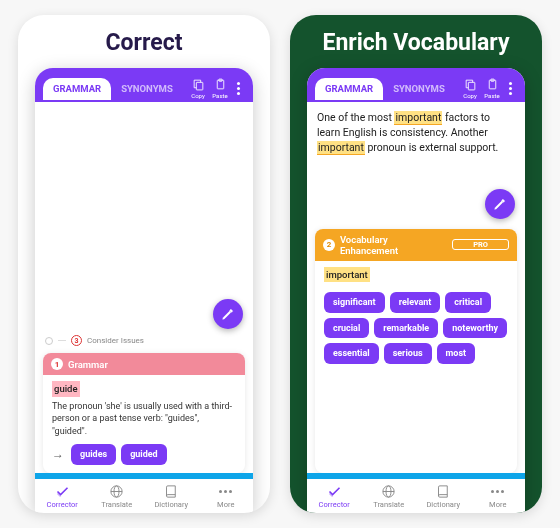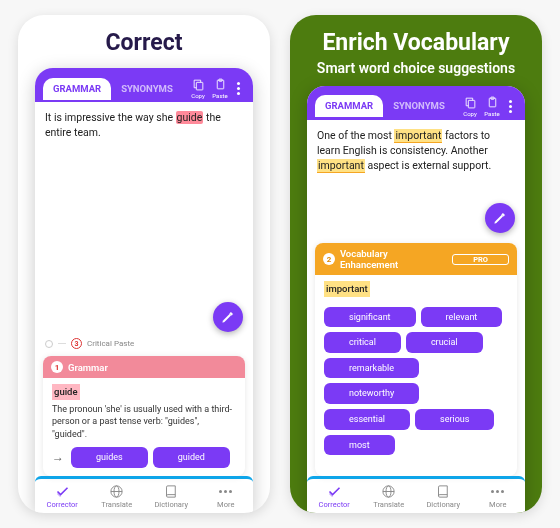--- a/index.html
+++ b/index.html
@@ -15,21 +15,21 @@
   .panel {
     flex: 1;
     border-radius: 26px;
     overflow: hidden;
     display: flex;
     flex-direction: column;
     align-items: center;
     box-shadow: 0 3px 12px rgba(0,0,0,0.12);
   }
   .panel.white { background: #ffffff; }
-  .panel.orange { background: #4d7c0f; }
+  .panel.orange { background: #14532d; }
 
   .panel-header { text-align: center; padding: 14px 12px 8px; }
   .panel-header h2 { font-size: 23px; font-weight: 700; margin-bottom: 4px; }
   .panel-header p { font-size: 14px; font-weight: 600; line-height: 1.25; }
   .panel.white .panel-header h2 { color: #261a4a; }
   .panel.white .panel-header p { color: #261a4a; }
   .panel.orange .panel-header h2 { color: #fff; }
   .panel.orange .panel-header p { color: #fff; }
 
   .phone {
@@ -119,30 +119,29 @@
   .pro-pill { margin-left: auto; border: 1px solid #fff; border-radius: 3px; font-size: 7.5px; padding: 0 20px; font-weight: 700; }
 
   .card-bd { padding: 6px 9px 8px; font-size: 9px; line-height: 1.4; color: #333; }
   .card-key { background: #ffe184; font-size: 9.5px; padding: 1px 2px; display: inline-block; margin-bottom: 3px; font-weight: 500; color: #222;}
   .card-key.red { background: #ffb7c2; }
 
   .chips { display: flex; flex-wrap: wrap; gap: 5px; margin-top: 7px; align-items: center;}
   .arrow { font-size: 12px; color: #555; margin-right: 2px; }
   .chip {
     background: #7b3af5; color: #fff;
-    font-size: 9px; font-weight: 400;
-    padding: 4px 25px; border-radius: 6px;
+    font-size: 9px; font-weight: 700;
+    padding: 4px 9px; border-radius: 6px;
   }
 
   .bottomnav {
     display: flex;
-    border-top: 3px solid #0ea5e9;
+    border-top: 6px solid #0ea5e9;
     padding: 5px 0 4px;
     margin-top: auto;
-    border-radius: 6px;
   }
   .bn-item {
     flex: 1;
     display: flex;
     flex-direction: column;
     align-items: center;
     gap: 1px;
     font-size: 7.5px;
     color: #888;
   }
@@ -178,37 +177,34 @@
           </svg>
         <span>Paste</span>
       </div>
       <div class="tbmenu">
           <span></span>
           <span></span>
           <span></span>
         </div>
     </div>
 
-    <div class="editor">
-      <span>It is impressive the way she </span><span class="hl-red">guide</span><span> the entire team.</span>
-    </div>
 
     <div class="midgap">
       <div class="fab">
         <svg viewBox="0 0 24 24">
             <path d="M3 21l3-1 11-11-2-2L4 18l-1 3zM15 6l3 3 2-2-3-3-2 2z"></path>
           </svg>
       </div>
     </div>
 
     <div class="timeline">
       <div class="tl-dot"></div>
       <div class="tl-line"></div>
       <div class="tl-num">3</div>
-      <span>Critical Paste</span>
+      <span>Consider Issues</span>
     </div>
 
     <div class="card">
       <div class="card-hd red">
         <div class="idx">1</div>
         <span>Grammar</span>
       </div>
       <div class="card-bd">
         <span class="card-key red">guide</span><br>
         <span>The pronoun 'she' is usually used with a third-person or a past tense verb: "guides", "guided".</span>
@@ -252,21 +248,20 @@
         <span>More</span>
       </div>
     </div>
 
   </div>
 </div>
 
 <div class="panel orange">
   <div class="panel-header">
     <h2>Enrich Vocabulary</h2>
-    <p>Smart word choice suggestions</p>
   </div>
   <div class="phone">
 
     <div class="topbar">
       <div class="tab active">GRAMMAR</div>
       <div class="tab">SYNONYMS</div>
       <div class="tbspacer"></div>
       <div class="tbicon">
         <svg viewBox="0 0 24 24">
             <rect x="8" y="8" width="12" height="14" rx="1"></rect>
@@ -282,21 +277,21 @@
         <span>Paste</span>
       </div>
       <div class="tbmenu">
           <span></span>
           <span></span>
           <span></span>
         </div>
     </div>
 
     <div class="editor">
-      <span>One of the most </span><span class="hl-yel">important</span><span> factors to learn English is consistency. Another </span><span class="hl-yel">important</span><span> aspect is external support.</span>
+      <span>One of the most </span><span class="hl-yel">important</span><span> factors to learn English is consistency. Another </span><span class="hl-yel">important</span><span> pronoun is external support.</span>
     </div>
 
     <div class="midgap" style="flex:0.25">
       <div class="fab">
         <svg viewBox="0 0 24 24">
             <path d="M3 21l3-1 11-11-2-2L4 18l-1 3zM15 6l3 3 2-2-3-3-2 2z"></path>
           </svg>
       </div>
     </div>
 

